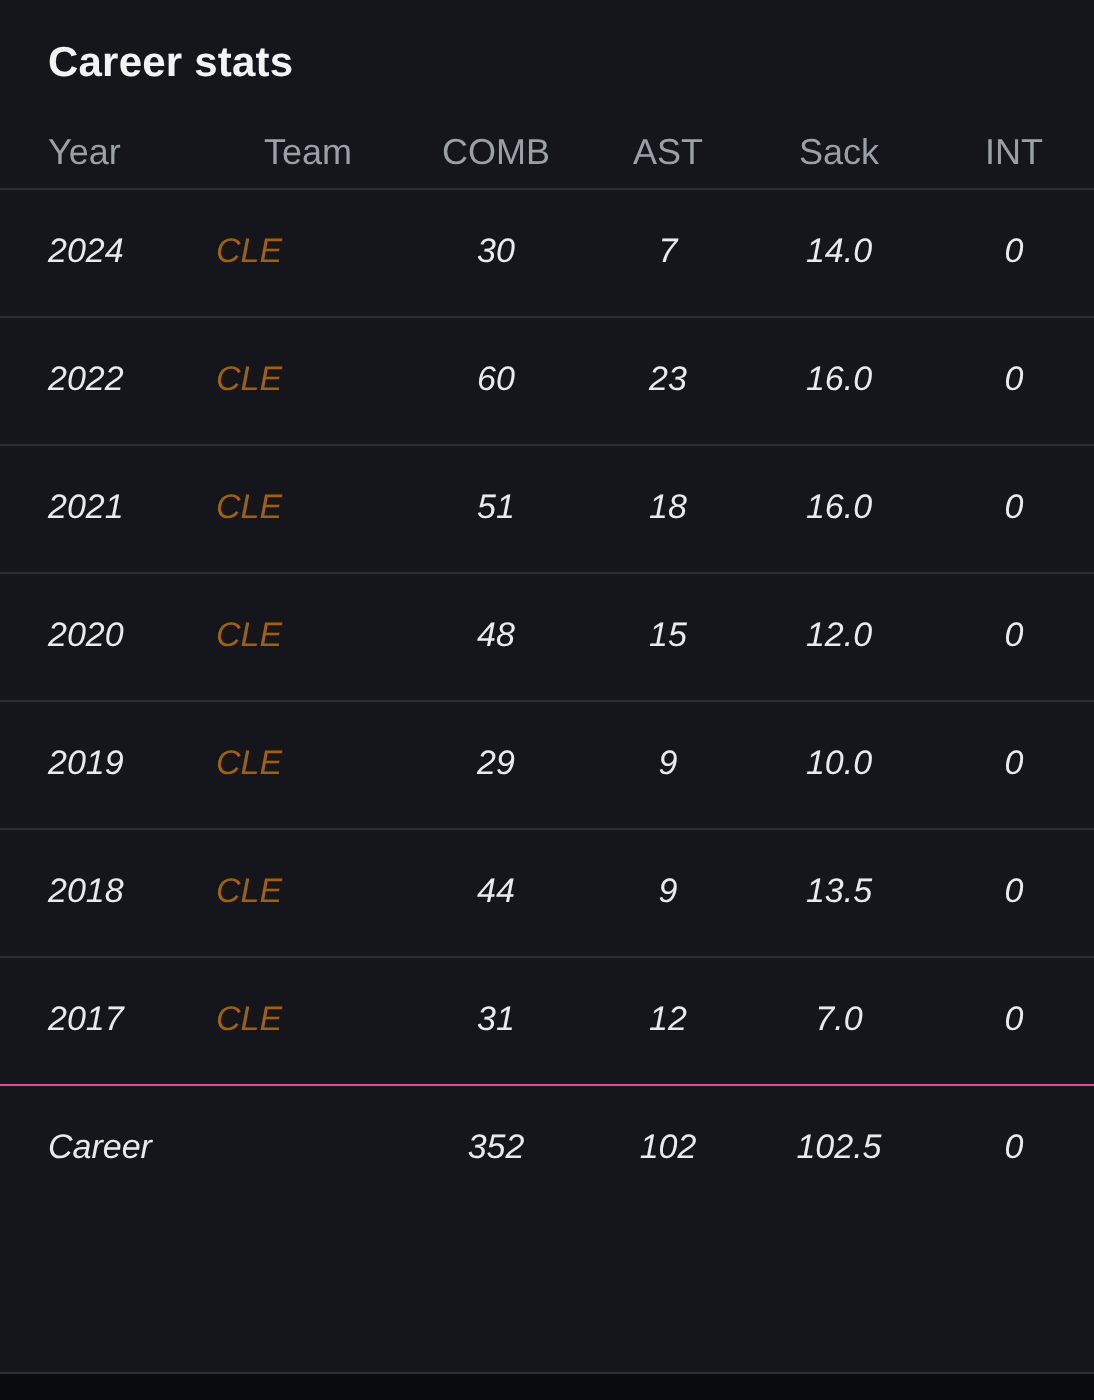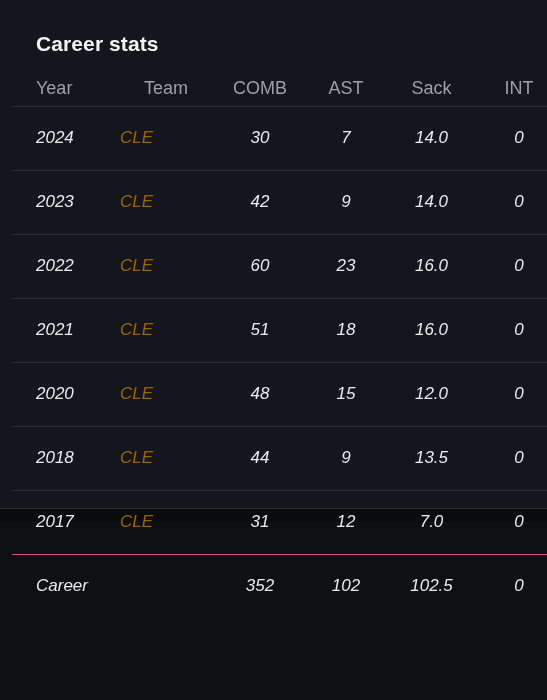--- a/index.html
+++ b/index.html
@@ -12,23 +12,23 @@
     width: 547px;
     height: 700px;
     overflow: hidden;
     font-family: "Liberation Sans", sans-serif;
     color: #e8eaed;
     -webkit-font-smoothing: antialiased;
   }
 
   .stats-card {
     width: 547px;
-    height: 509px;
+    height: 687px;
     background: #14161b;
-    padding: 12px;
+    padding: 0;
     position: relative;
   }
 
   .card-title {
     font-size: 21px;
     font-weight: bold;
     color: #f1f3f4;
     letter-spacing: 0.1px;
     padding: 18px 24px 0 24px;
     line-height: 28px;
@@ -143,28 +143,20 @@
     <tbody id="stats-body">
         <tr>
           <td class="year">2024</td>
           <td class="team"><span class="team-link">CLE</span></td>
           <td class="num">30</td>
           <td class="num">7</td>
           <td class="num">14.0</td>
           <td class="num">0</td>
         </tr>
         <tr>
-          <td class="year">2023</td>
-          <td class="team"><span class="team-link">CLE</span></td>
-          <td class="num">42</td>
-          <td class="num">9</td>
-          <td class="num">14.0</td>
-          <td class="num">0</td>
-        </tr>
-        <tr>
           <td class="year">2022</td>
           <td class="team"><span class="team-link">CLE</span></td>
           <td class="num">60</td>
           <td class="num">23</td>
           <td class="num">16.0</td>
           <td class="num">0</td>
         </tr>
         <tr>
           <td class="year">2021</td>
           <td class="team"><span class="team-link">CLE</span></td>
@@ -172,20 +164,28 @@
           <td class="num">18</td>
           <td class="num">16.0</td>
           <td class="num">0</td>
         </tr>
         <tr>
           <td class="year">2020</td>
           <td class="team"><span class="team-link">CLE</span></td>
           <td class="num">48</td>
           <td class="num">15</td>
           <td class="num">12.0</td>
+          <td class="num">0</td>
+        </tr>
+        <tr>
+          <td class="year">2019</td>
+          <td class="team"><span class="team-link">CLE</span></td>
+          <td class="num">29</td>
+          <td class="num">9</td>
+          <td class="num">10.0</td>
           <td class="num">0</td>
         </tr>
         <tr>
           <td class="year">2018</td>
           <td class="team"><span class="team-link">CLE</span></td>
           <td class="num">44</td>
           <td class="num">9</td>
           <td class="num">13.5</td>
           <td class="num">0</td>
         </tr>

